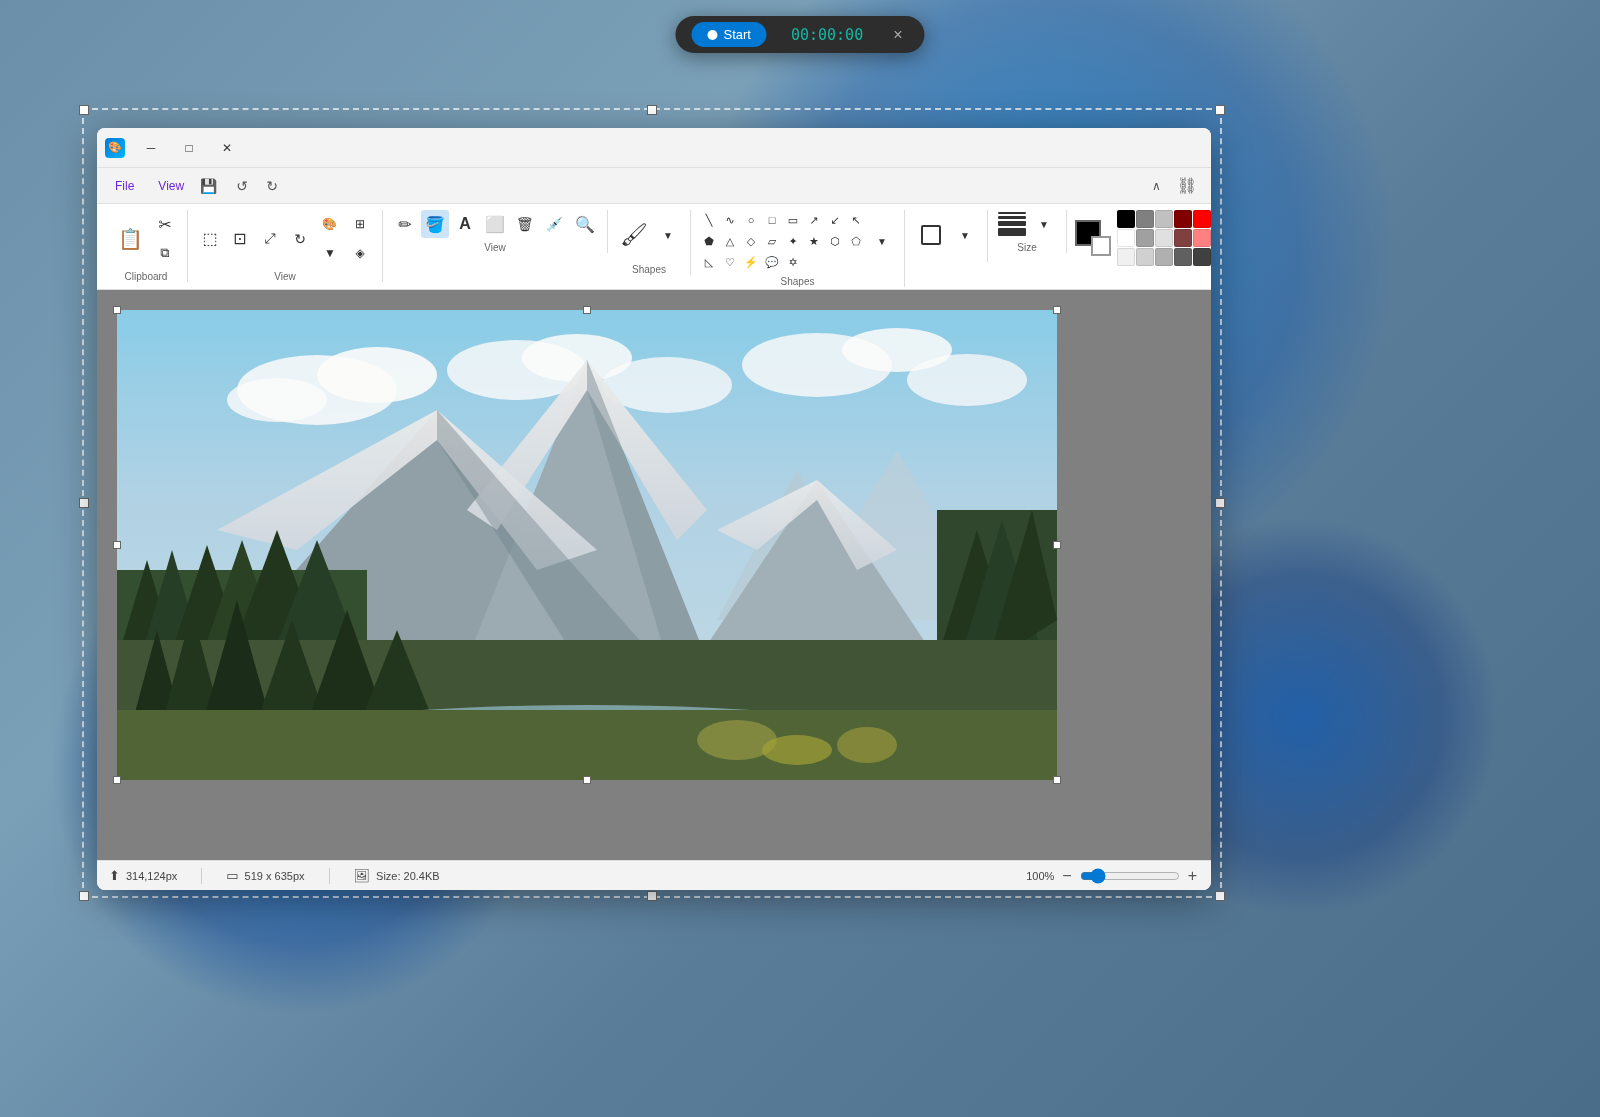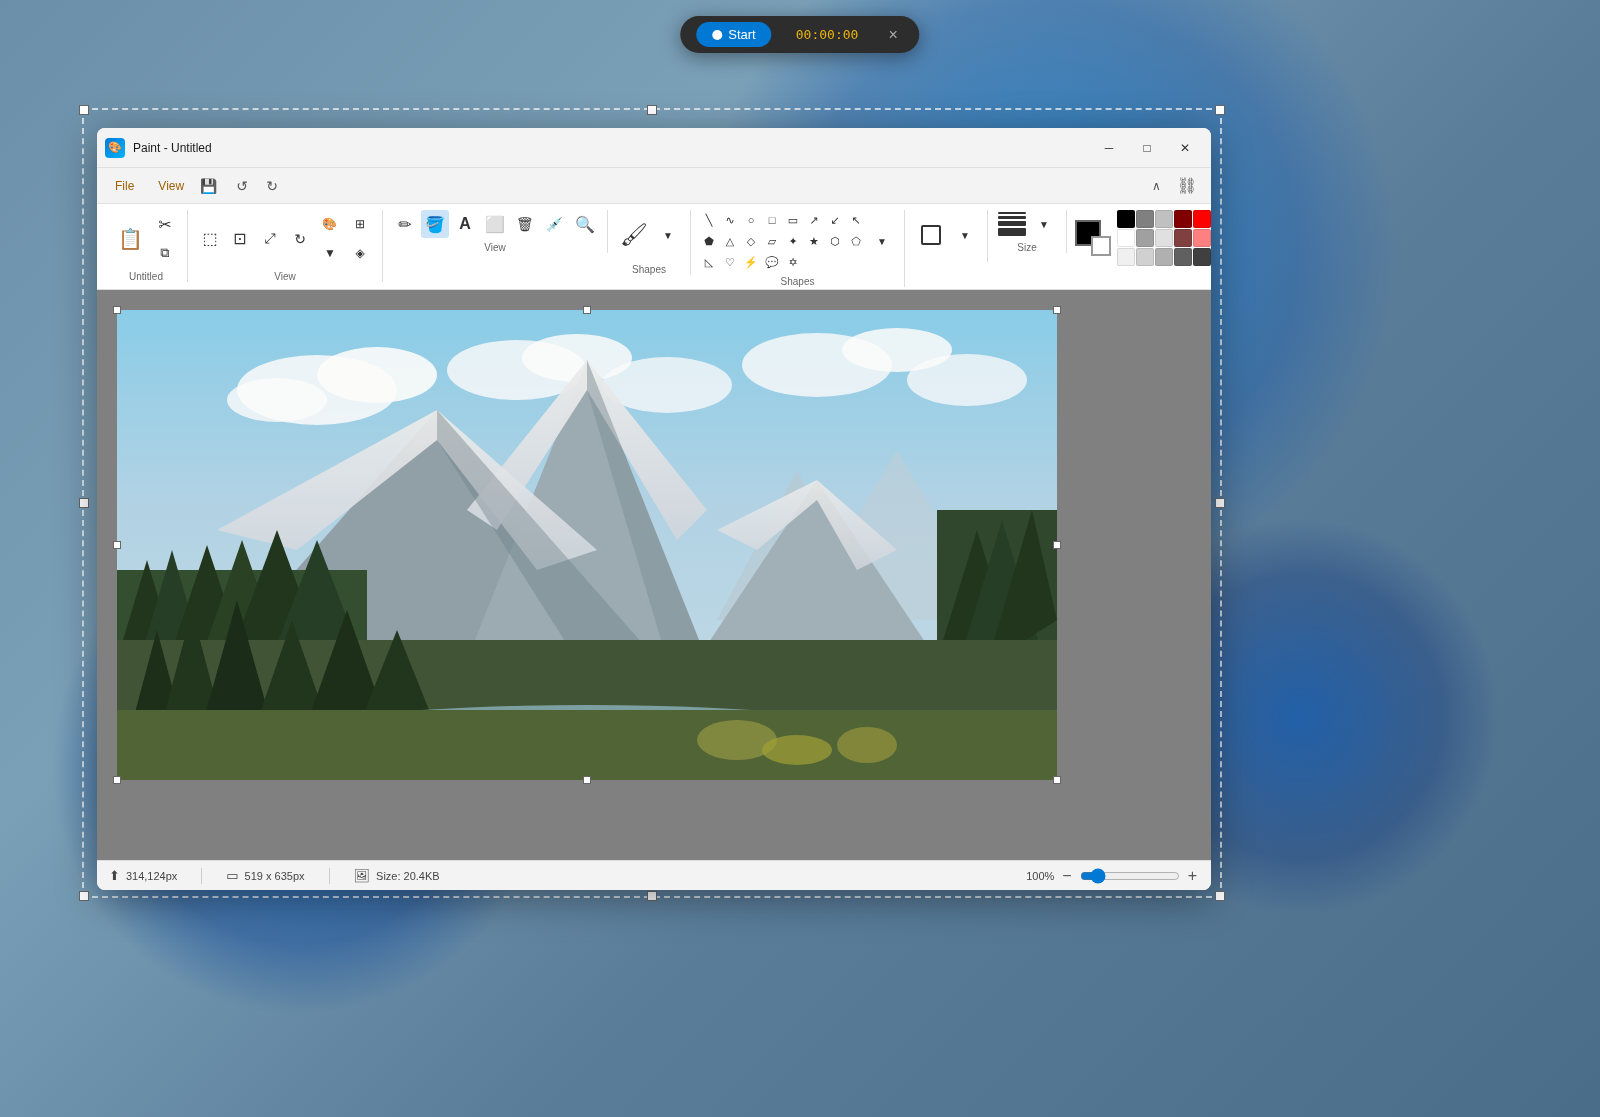--- a/index.html
+++ b/index.html
@@ -61,22 +61,22 @@
       align-items: center;
       gap: 6px;
     }
     .record-dot {
       width: 10px; height: 10px;
       border-radius: 50%;
       background: white;
       display: inline-block;
     }
     .record-time {
-      color: #eab308;
-      font-size: 13px;
+      color: #14b8a6;
+      font-size: 15px;
       font-family: monospace;
     }
     .record-close {
       color: #aaa;
       background: none;
       border: none;
       font-size: 16px;
       cursor: pointer;
       padding: 2px 6px;
     }
@@ -156,21 +156,21 @@
       display: flex;
       align-items: center;
       padding: 0 8px;
       border-bottom: 1px solid #e0e0e0;
       flex-shrink: 0;
       gap: 4px;
     }
     .menu-item {
       padding: 4px 10px;
       font-size: 12px;
-      color: #a16207;
+      color: #6d28d9;
       border-radius: 4px;
       cursor: pointer;
     }
     .menu-save-icon {
       width: 22px; height: 22px;
       display: flex; align-items: center; justify-content: center;
       color: #555;
       font-size: 14px;
       cursor: pointer;
       border-radius: 4px;
@@ -403,21 +403,20 @@
   <div class="sel-handle" style="top:50%;right:-5px;transform:translateY(-50%);"></div>
   <div class="sel-handle" style="bottom:-5px;left:-5px;"></div>
   <div class="sel-handle" style="bottom:-5px;left:50%;transform:translateX(-50%);"></div>
   <div class="sel-handle" style="bottom:-5px;right:-5px;"></div>
 </div>
 
 <div class="paint-window">
 
   <div class="title-bar">
     <div class="title-bar-icon">🎨</div>
-    <span class="title-bar-title">Paint - Untitled</span>
     <div class="title-bar-controls">
       <button class="tb-btn">─</button>
       <button class="tb-btn">□</button>
       <button class="tb-btn close">✕</button>
     </div>
   </div>
 
   <div class="menu-bar">
     <span class="menu-item">File</span>
     <span class="menu-item">View</span>
@@ -436,21 +435,21 @@
     <div class="ribbon-group">
       <div class="ribbon-group-content">
         <button class="ribbon-btn large" title="Paste">
           <span style="font-size:20px">📋</span>
         </button>
         <div class="ribbon-col">
           <button class="ribbon-btn" title="Cut" style="font-size:16px">✂</button>
           <button class="ribbon-btn" title="Copy" style="font-size:13px">⧉</button>
         </div>
       </div>
-      <span class="ribbon-group-label">Untitled</span>
+      <span class="ribbon-group-label">Clipboard</span>
     </div>
 
     <div class="ribbon-group">
       <div class="ribbon-group-content">
         <button class="ribbon-btn" title="Select" style="font-size:16px">⬚</button>
         <button class="ribbon-btn" title="Crop" style="font-size:16px">⊡</button>
         <button class="ribbon-btn" title="Resize" style="font-size:14px">⤢</button>
         <button class="ribbon-btn" title="Rotate" style="font-size:14px">↻</button>
         <div class="ribbon-col">
           <button class="ribbon-btn" style="font-size:12px">🎨</button>

